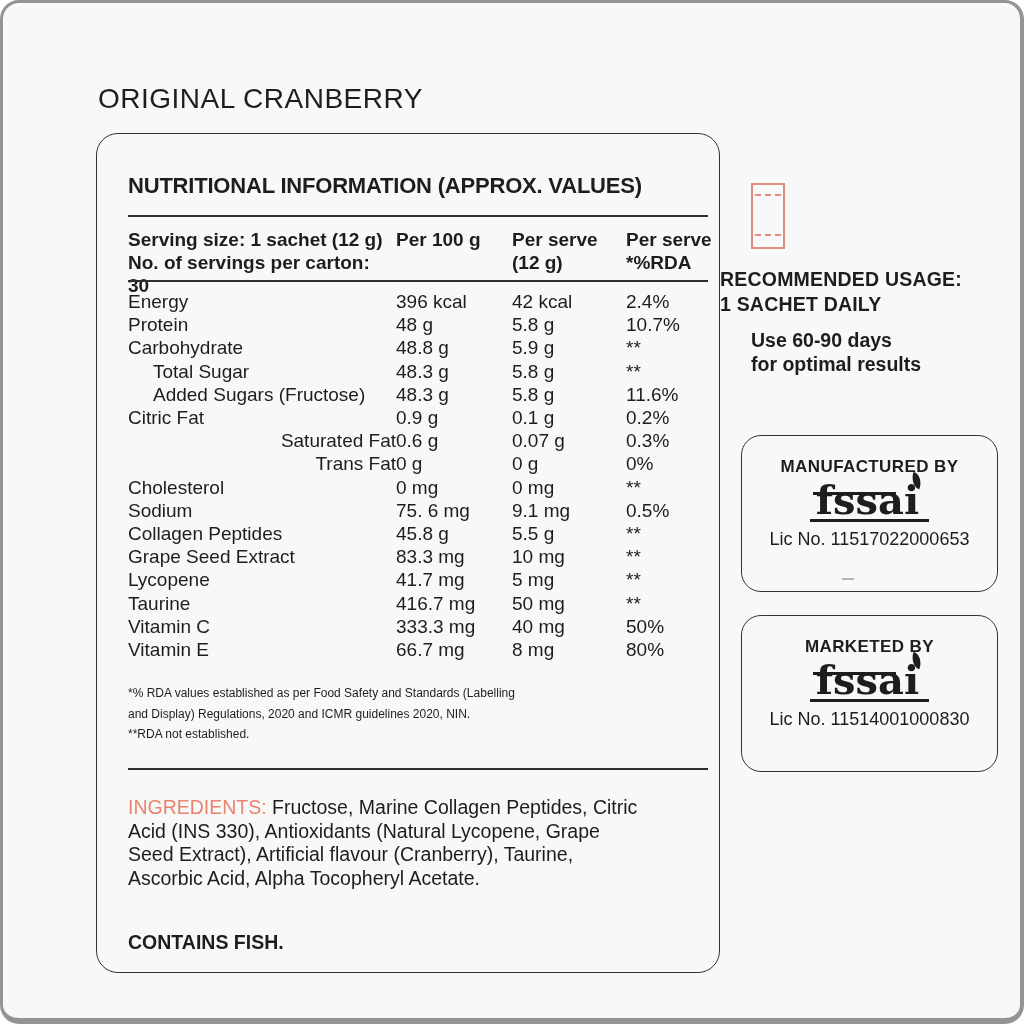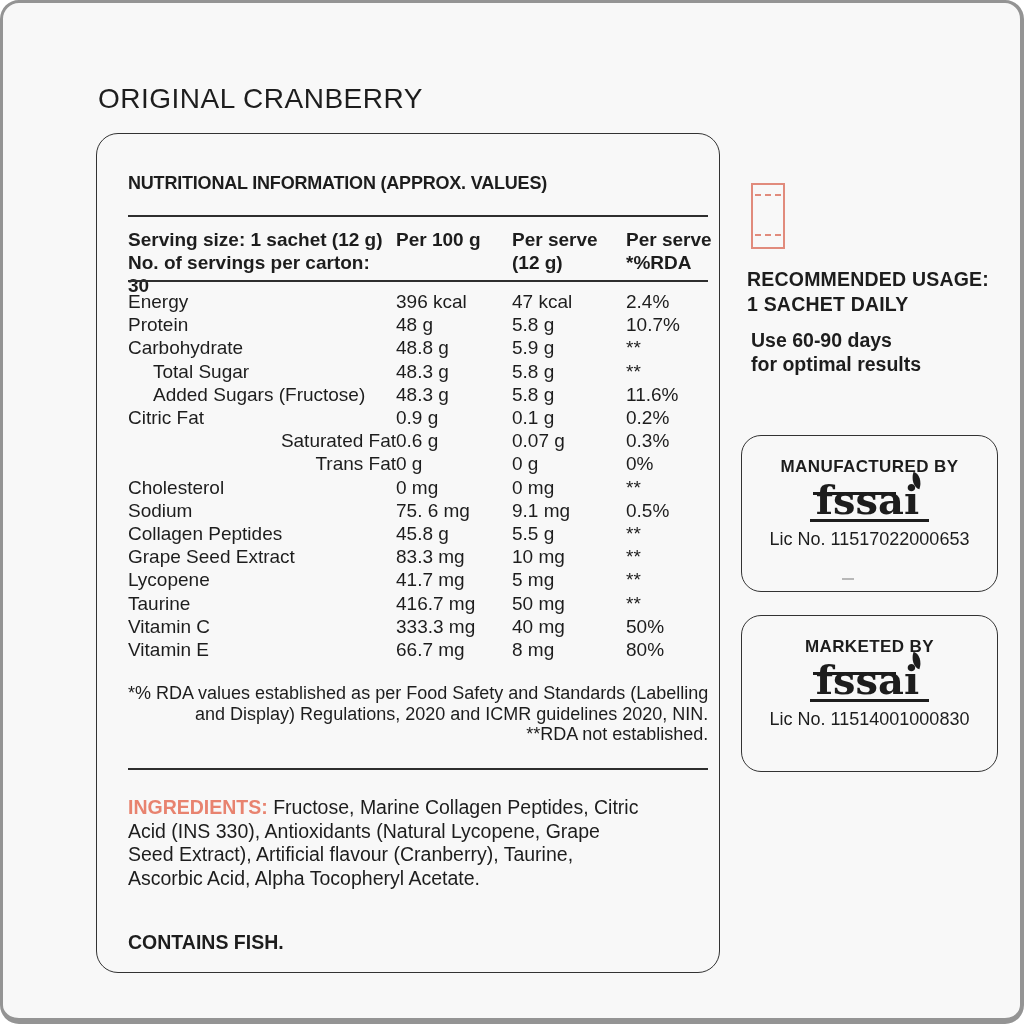--- a/index.html
+++ b/index.html
@@ -34,21 +34,21 @@
     top: 130px;
     width: 624px;
     height: 840px;
     border: 1.5px solid #333333;
     border-radius: 22px;
   }
   .panel-heading {
     position: absolute;
     left: 31px;
     top: 39px;
-    font-size: 18px;
+    font-size: 22px;
     font-weight: 700;
     letter-spacing: -0.2px;
     white-space: nowrap;
   }
   .rule {
     position: absolute;
     left: 31px;
     width: 580px;
     height: 2px;
     background: #2e2e2e;
@@ -79,35 +79,34 @@
     font-size: 19px;
     line-height: 23.2px;
   }
   .indent-1 .cell-label { padding-left: 25px; }
   .indent-2 .cell-label { padding-left: 43px; text-align: right; }
 
   .footnote {
     position: absolute;
     left: 31px;
     top: 549px;
-    font-size: 18px;
+    font-size: 12px;
     line-height: 20.5px;
-    text-align: right;
   }
   .ingredients {
     position: absolute;
     left: 31px;
     top: 662px;
     width: 515px;
     font-size: 19.5px;
     line-height: 23.5px;
   }
   .ingredients-label {
     color: var(--accent, #e8836f);
-    font-weight: 700;
+    font-weight: 400;
   }
   .allergen {
     position: absolute;
     left: 31px;
     top: 797px;
     font-size: 19.5px;
     font-weight: 700;
   }
 
   
@@ -124,21 +123,21 @@
     position: absolute;
     left: 2px;
     right: 2px;
     border-top: 2.5px dashed var(--sachet, #e18b7c);
   }
   .sachet-icon::before { top: 9px; }
   .sachet-icon::after { bottom: 11px; }
 
   .usage-heading {
     position: absolute;
-    left: 744px;
+    left: 717px;
     top: 264px;
     font-size: 19.5px;
     font-weight: 700;
     line-height: 25px;
     letter-spacing: 0.2px;
   }
   .usage-sub {
     position: absolute;
     left: 748px;
     top: 326px;
@@ -246,21 +245,21 @@
         <div>*%RDA</div>
       </div>
     </div>
 
     <div class="rule rule-2"></div>
 
     <div class="rows-container">
       <div class="grid-row nutrient-row">
           <div class="cell cell-label">Energy</div>
           <div class="cell">396 kcal</div>
-          <div class="cell">47 kcal</div>
+          <div class="cell">42 kcal</div>
           <div class="cell">2.4%</div>
         </div>
         <div class="grid-row nutrient-row">
           <div class="cell cell-label">Protein</div>
           <div class="cell">48 g</div>
           <div class="cell">5.8 g</div>
           <div class="cell">10.7%</div>
         </div>
         <div class="grid-row nutrient-row">
           <div class="cell cell-label">Carbohydrate</div>

